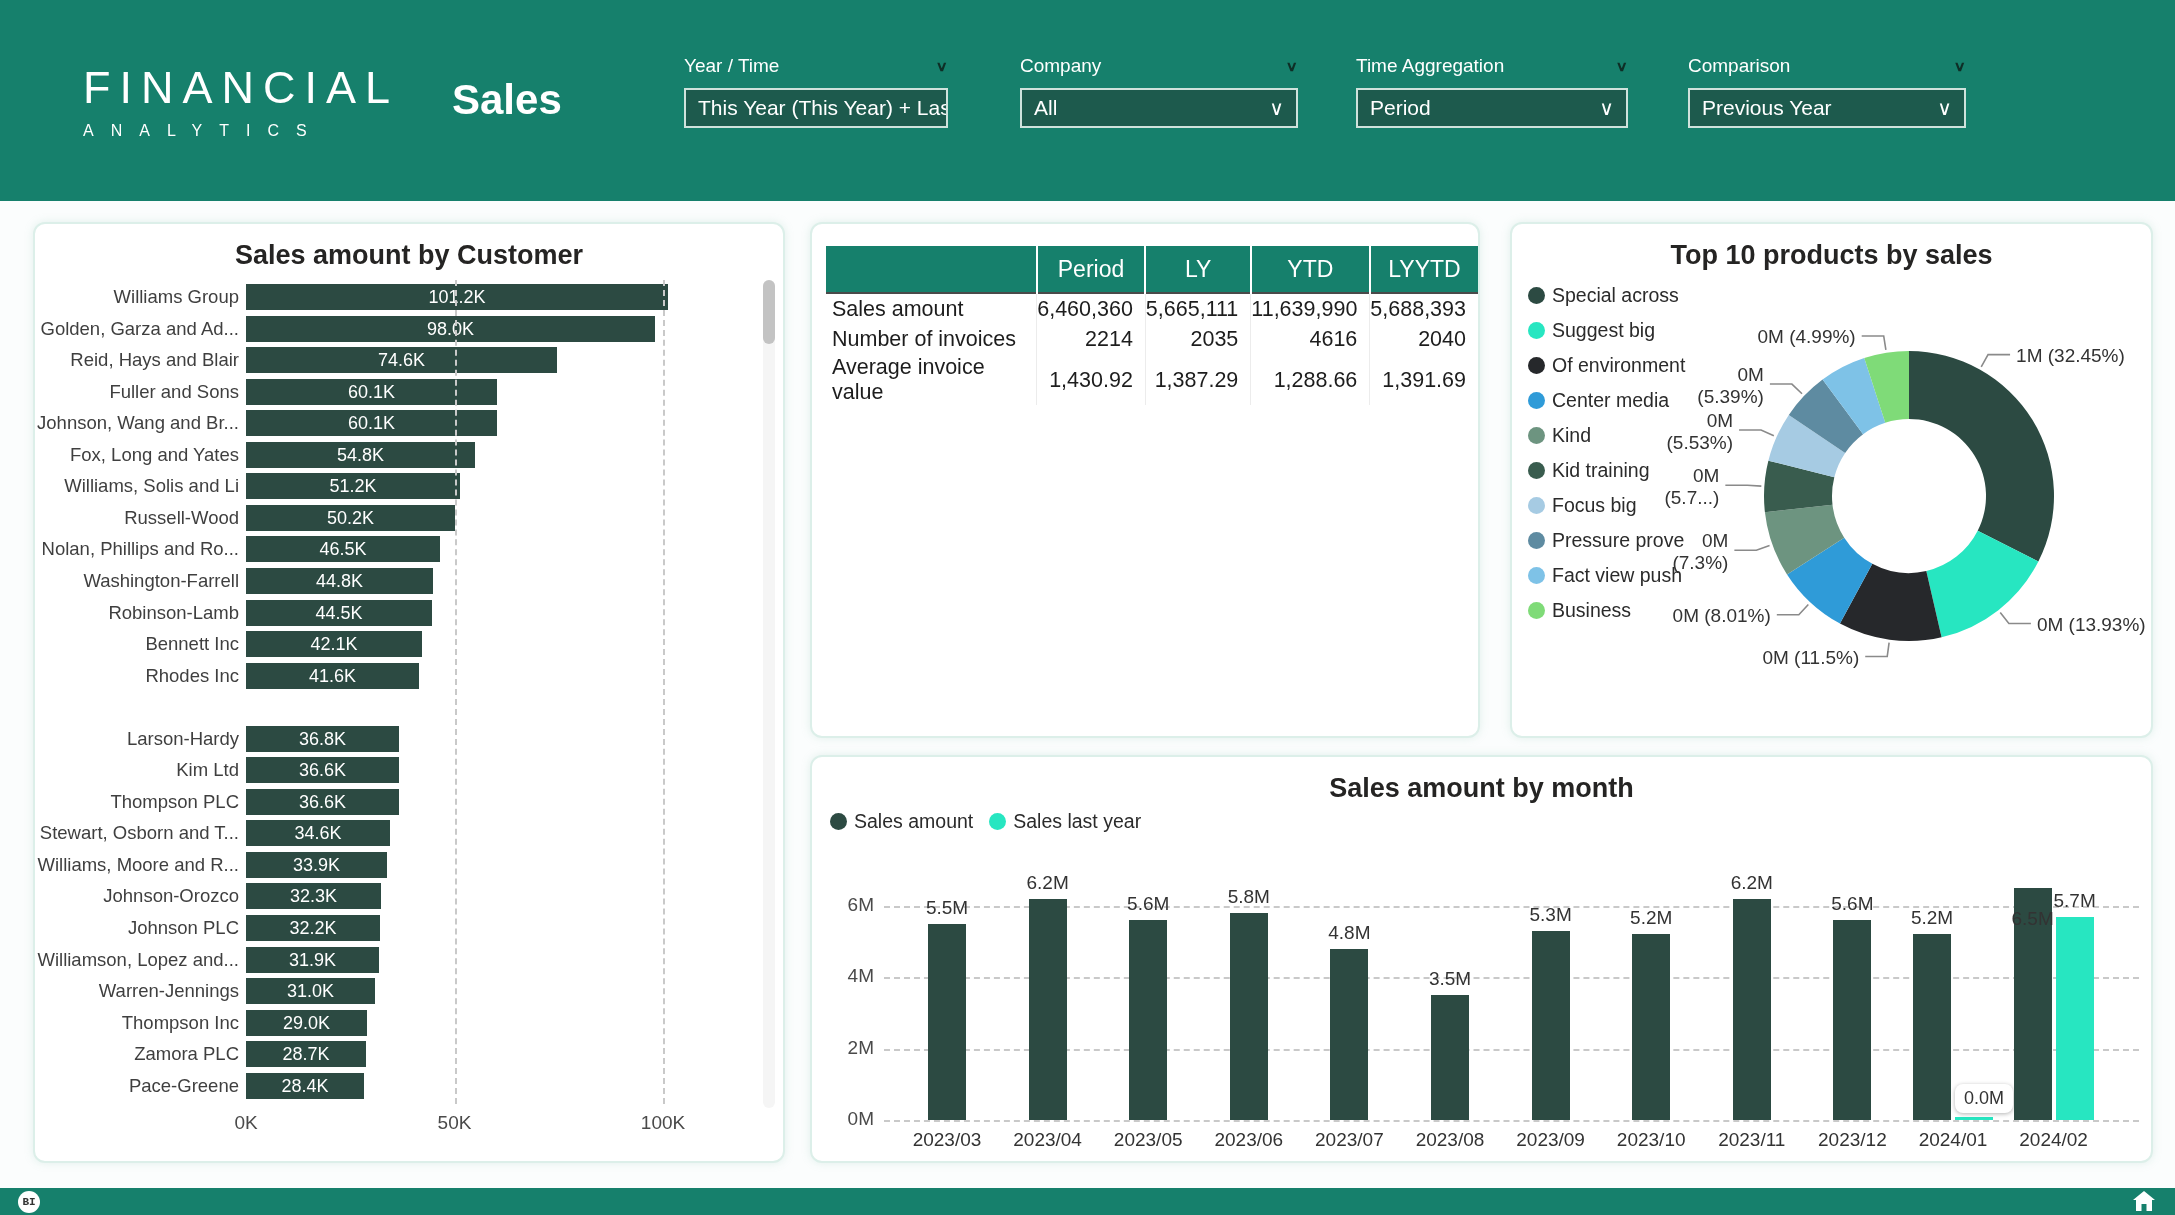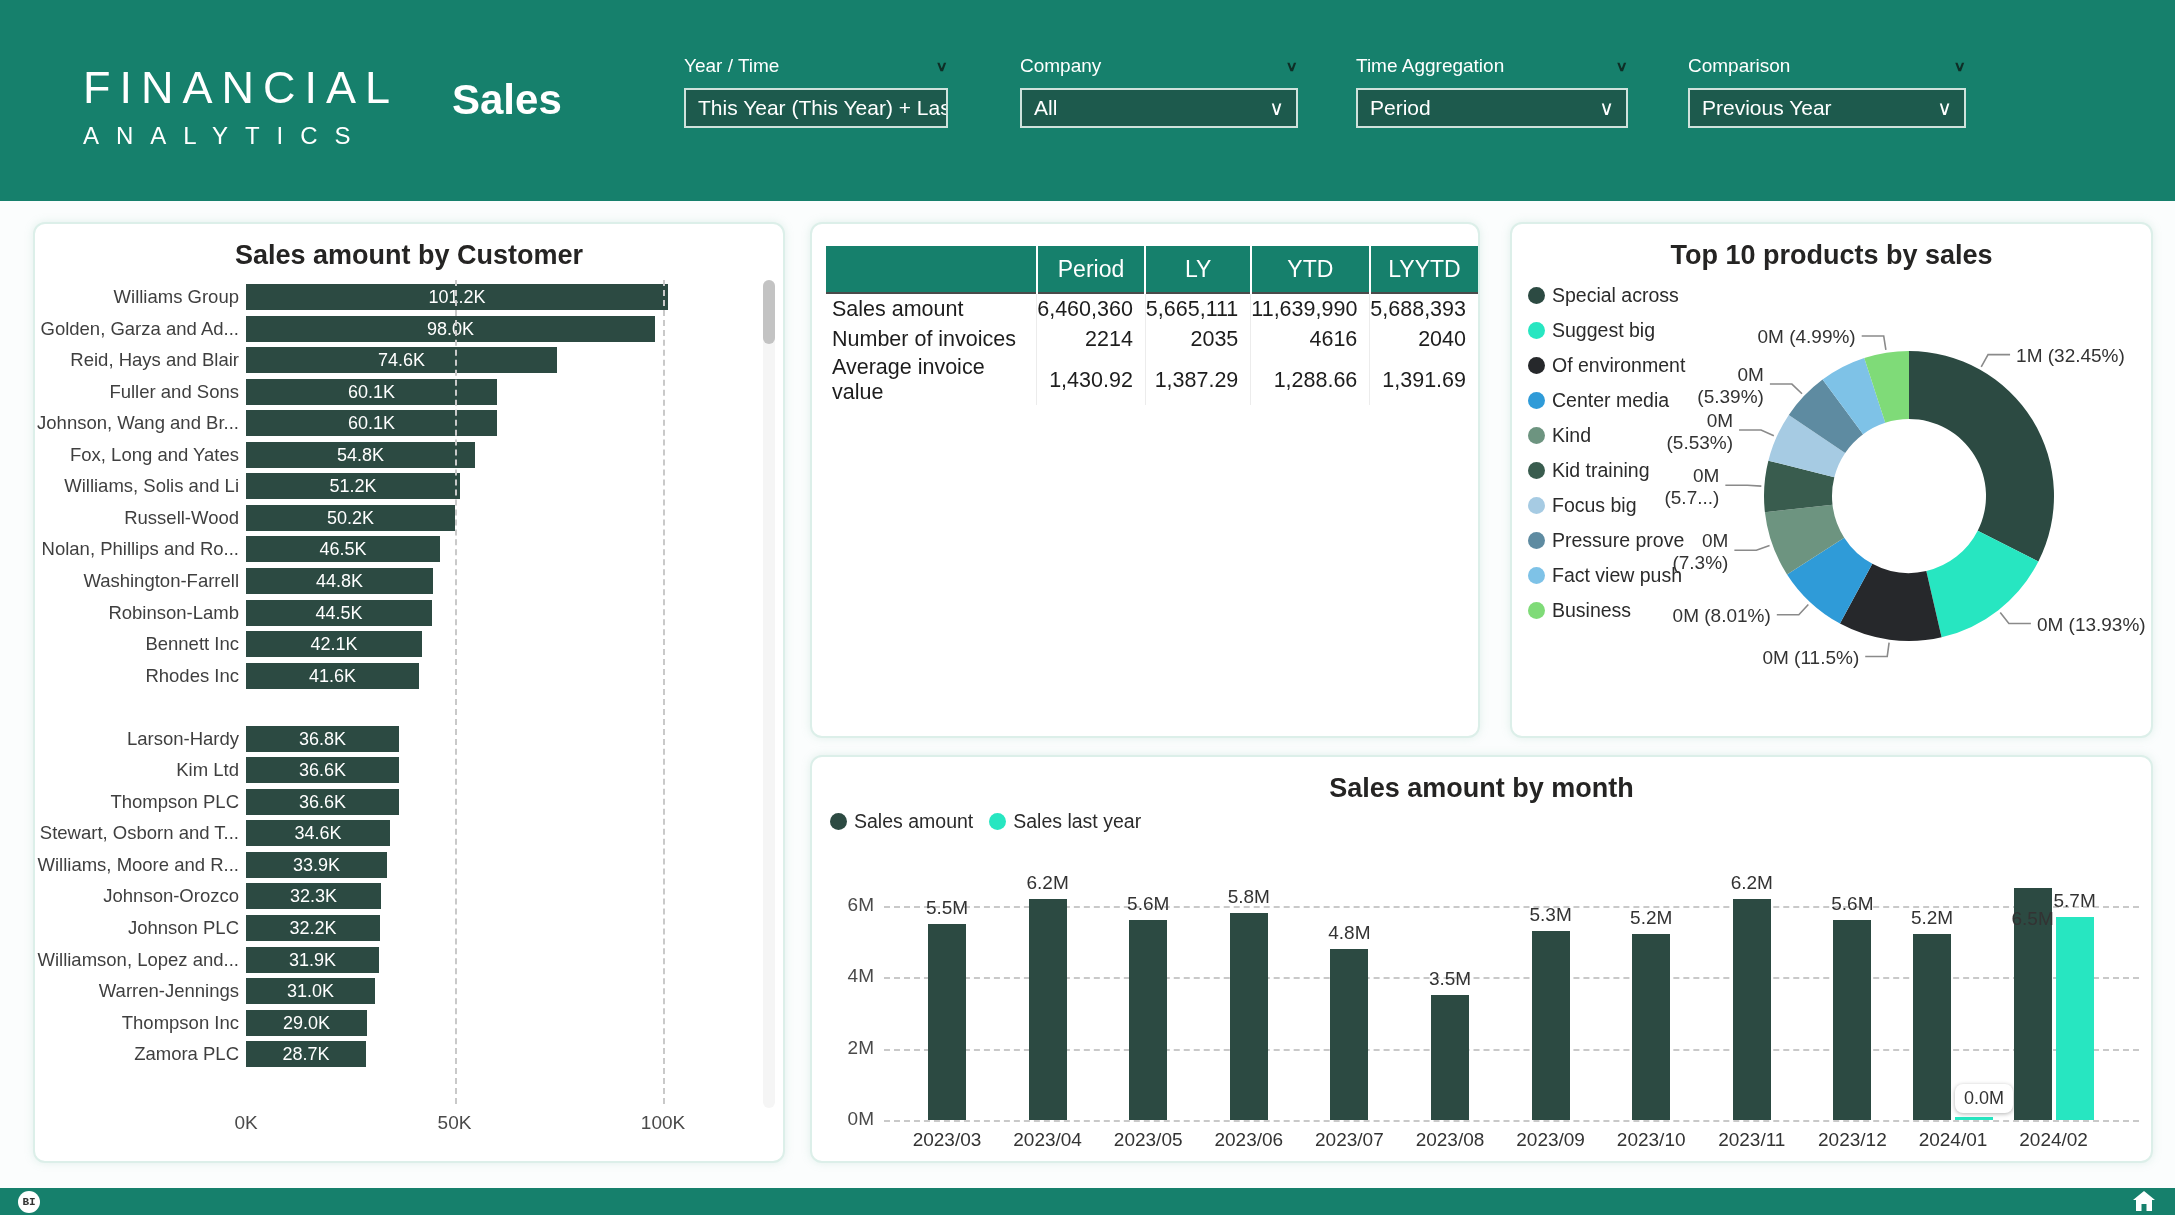--- a/index.html
+++ b/index.html
@@ -7,21 +7,21 @@
   body {
     position:relative; overflow:hidden;
     background:#FBFDFD;
     font-family:"Liberation Sans", sans-serif;
     color:#252423;
   }
   
   .header { position:absolute; left:0; top:0; width:2175px; height:201px; background:#16806C; }
   .logo { position:absolute; left:83px; top:62px; color:#FFFFFF; }
   .logo-line1 { font-size:45px; letter-spacing:9px; font-weight:500; }
-  .logo-line2 { font-size:24px; letter-spacing:17px; font-weight:400; margin-top:8px; }
+  .logo-line2 { font-size:16px; letter-spacing:17px; font-weight:400; margin-top:8px; }
   .page-title { position:absolute; left:452px; top:76px; font-size:42px; font-weight:600; color:#FFFFFF; }
   .filter { position:absolute; top:55px; }
   .filter-label-row { display:flex; justify-content:space-between; align-items:center; color:#FFFFFF; font-size:19px; margin-bottom:11px; }
   .filter-label-chevron { color:#0E2E26; font-size:17px; font-weight:700; transform:scaleY(.8); cursor:pointer; }
   .filter-box { height:40px; background:#1D5A4D; border:2px solid #CFE2DC; display:flex; align-items:center; justify-content:space-between; padding:0 12px; color:#FFFFFF; font-size:21px; cursor:pointer; white-space:nowrap; overflow:hidden; }
   .filter-box .chev { font-size:20px; margin-left:8px; }
   
   .card { position:absolute; background:#FFFFFF; border:2px solid #DCEFE9; border-radius:12px; box-shadow:0 0 8px rgba(150,200,185,.25); }
   .card-title { text-align:center; font-size:27px; font-weight:700; color:#252423; padding-top:16px; }
   
@@ -252,20 +252,26 @@
       <div class="crow" style="top: 727.65px; padding-left: 12px;">
         <div class="clabel">Thompson Inc</div>
         <div class="cbar" style="width: 121px;">
           <div class="cval">29.0K</div>
         </div>
       </div>
       <div class="crow" style="top: 759.2px;">
         <div class="clabel">Zamora PLC</div>
         <div class="cbar" style="width: 120px;">
           <div class="cval">28.7K</div>
+        </div>
+      </div>
+      <div class="crow" style="top: 790.75px;">
+        <div class="clabel">Pace-Greene</div>
+        <div class="cbar" style="width: 118px;">
+          <div class="cval">28.4K</div>
         </div>
       </div>
       <div class="xtick" style="left: 171px;">0K</div>
       <div class="vgrid" style="left: 419.5px;"></div>
       <div class="xtick" style="left: 379.5px;">50K</div>
       <div class="vgrid" style="left: 628px;"></div>
       <div class="xtick" style="left: 588px;">100K</div>
       <div class="scroll-track">
         <div class="scroll-thumb"></div>
       </div>

